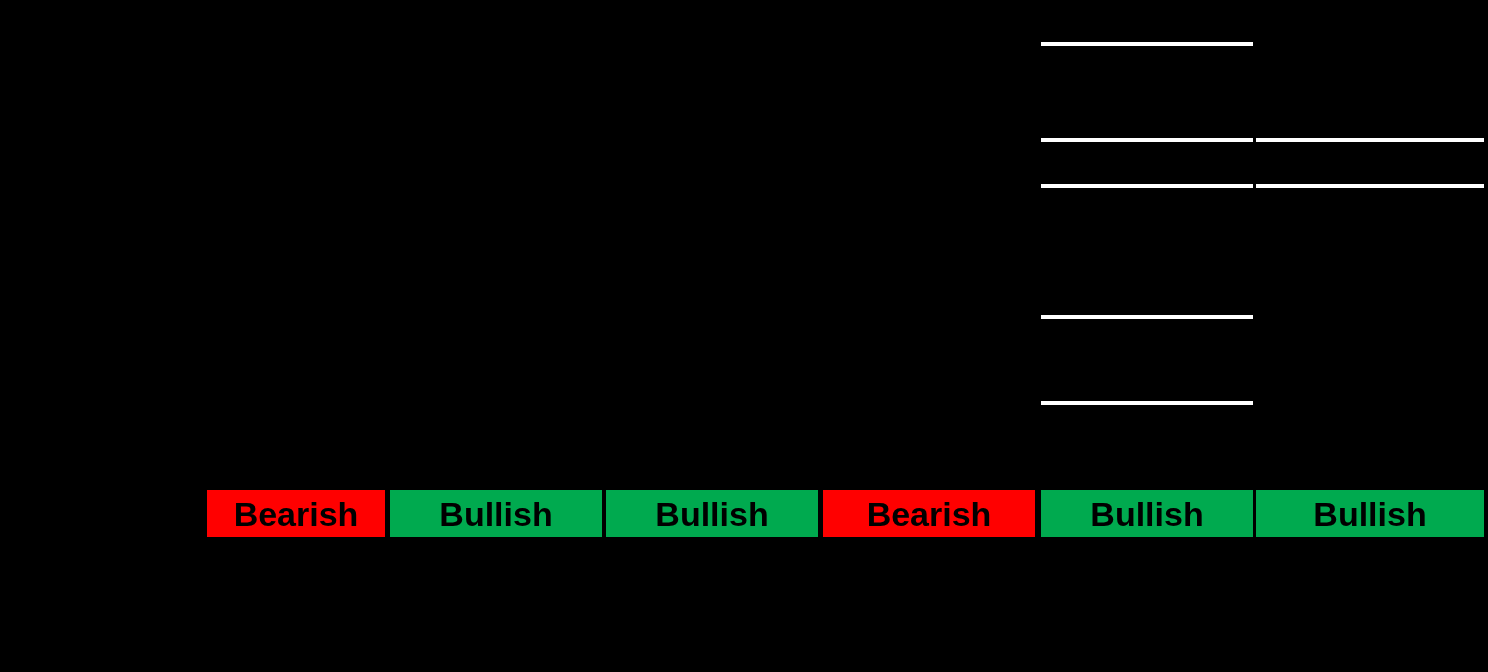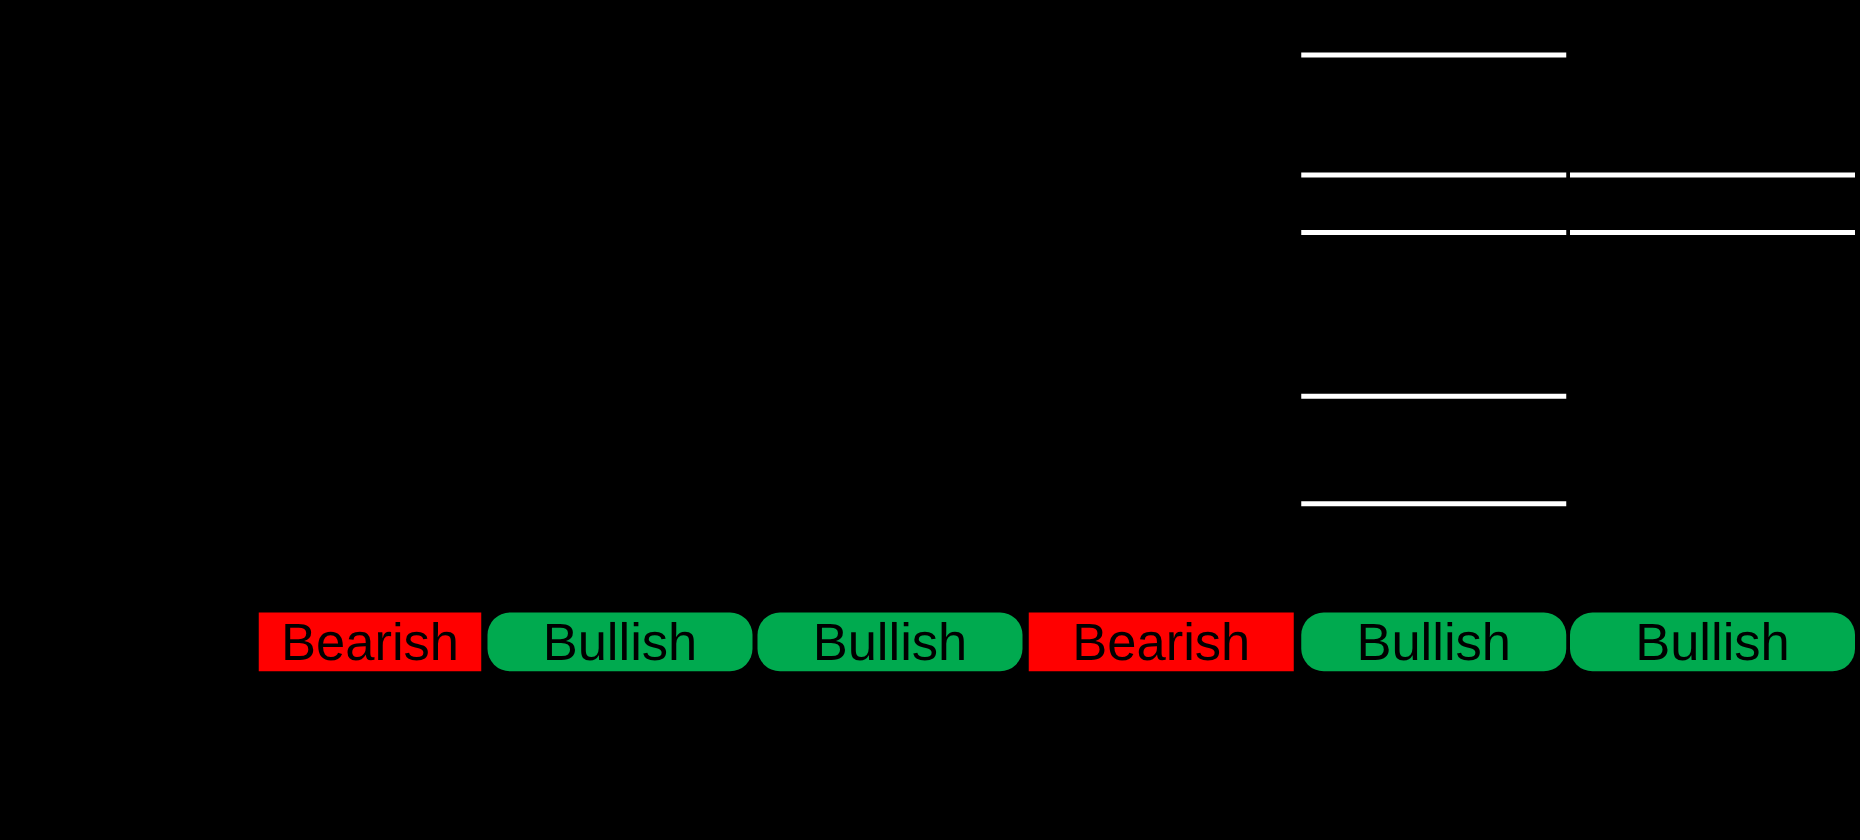--- a/index.html
+++ b/index.html
@@ -34,28 +34,28 @@
     top: 490px;
     height: 47px;
     display: flex;
     align-items: center;
     justify-content: center;
     box-sizing: border-box;
   }
   .signal-bar .signal-label {
     color: #000000;
     font-family: "Liberation Sans", sans-serif;
-    font-size: 42px;
-    font-weight: normal;
+    font-size: 34px;
+    font-weight: bold;
     line-height: 1;
     letter-spacing: 0px;
     white-space: nowrap;
   }
   .bar-bearish { background: #FF0000; }
-  .bar-bullish { background: #00AA4F; border-radius: 18px; }
+  .bar-bullish { background: #00AA4F; }
 </style>
 </head>
 <body>
 
 <div id="stage">
   <div class="plot-area">
     <div id="gridlines-layer">
         <div class="grid-line" style="left: 1041px; top: 42px; width: 212px; background: rgb(255, 255, 255);"></div>
         <div class="grid-line" style="left: 1041px; top: 138px; width: 212px; background: rgb(255, 255, 255);"></div>
         <div class="grid-line" style="left: 1041px; top: 184px; width: 212px; background: rgb(255, 255, 255);"></div>

